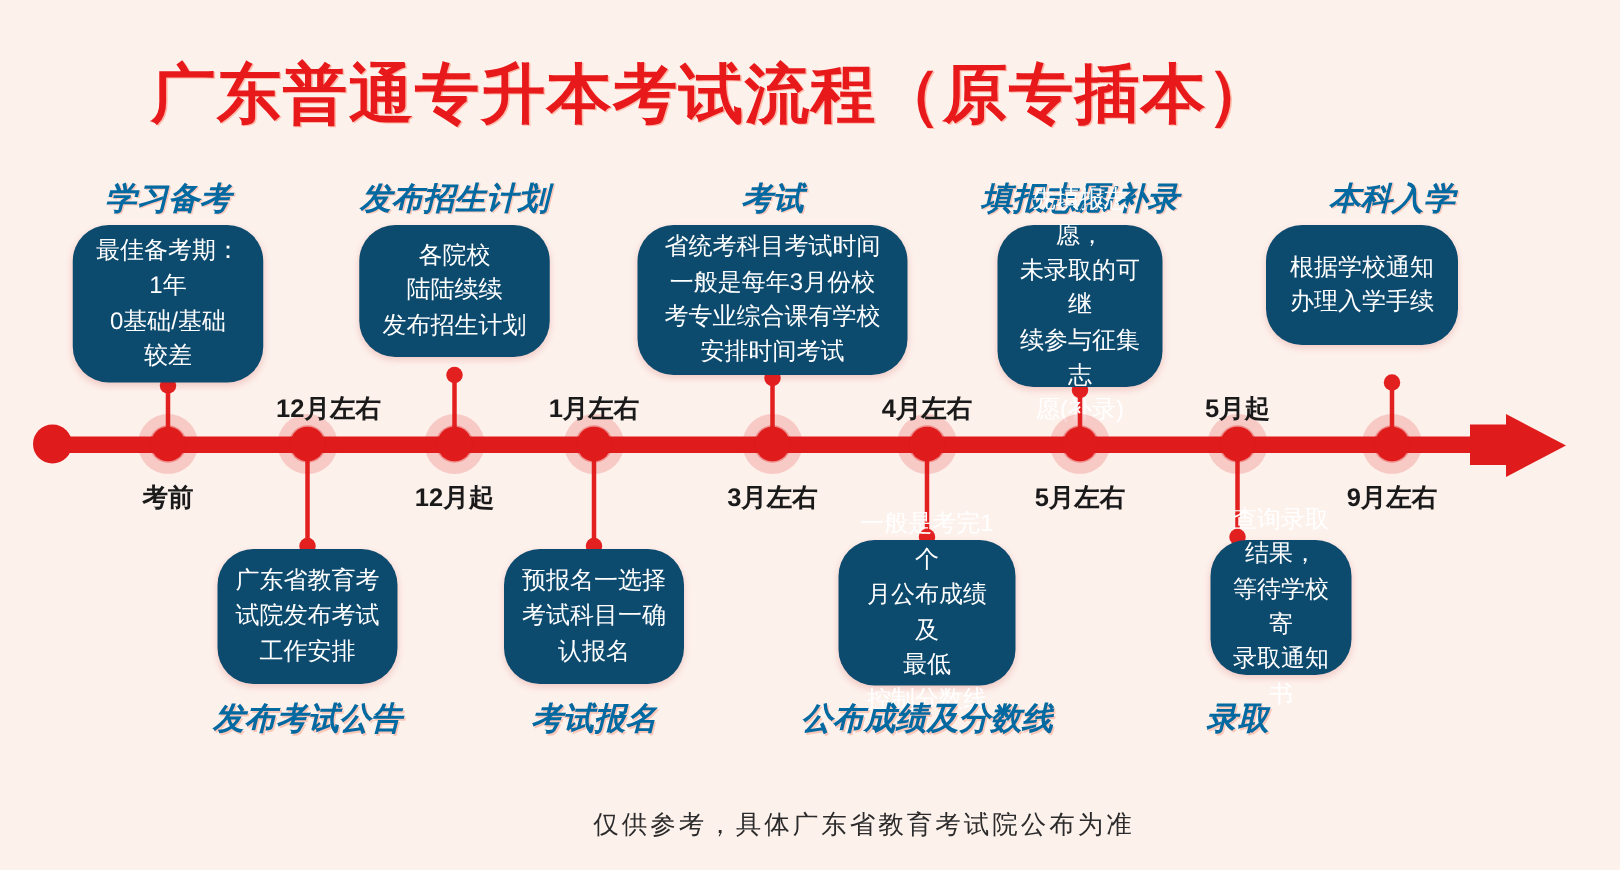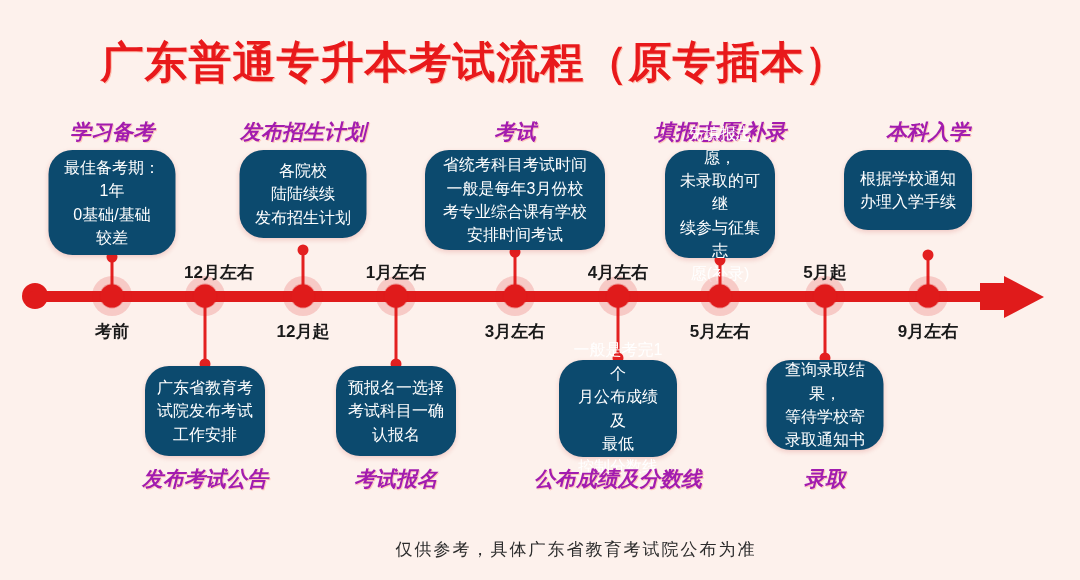--- a/index.html
+++ b/index.html
@@ -74,21 +74,21 @@
   .month{
     position:absolute;transform:translateX(-50%);
     font-size:17px;font-weight:bold;color:#1a1a1a;
     white-space:nowrap;
   }
 
   
   .phase{
     position:absolute;transform:translateX(-50%);
     font-size:21px;font-weight:bold;font-style:italic;
-    color:#a21caf;white-space:nowrap;
+    color:#0369a1;white-space:nowrap;
     text-shadow:1px 1px 0 rgba(255,140,110,.4);
   }
 
   
   .card{
     position:absolute;transform:translateX(-50%);
     background:#0c4a6e;border-radius:24px;
     color:#ffffff;
     display:flex;align-items:center;justify-content:center;
     text-align:center;
@@ -208,21 +208,21 @@
 月公布成绩及
 最低
 控制分数线</span>
     </div>
     <div class="phase" style="left:618px;top:465px;">公布成绩及分数线</div>
   </div>
 
   <div>
     <div class="stem" style="left:825px;top:300px;height:60px;"></div>
     <div class="stem-cap" style="left:825px;top:358px;"></div>
-    <div class="card" style="left:825px;top:360px;width:117px;height:90px;">
+    <div class="card" style="left:854px;top:360px;width:94px;height:90px;">
       <span>查询录取结果，
 等待学校寄
 录取通知书</span>
     </div>
     <div class="phase" style="left:825px;top:465px;">录取</div>
   </div>
 
   <div>
     <div class="halo" style="left:112px;"></div>
     <div class="dot" style="left:112px;"></div>

